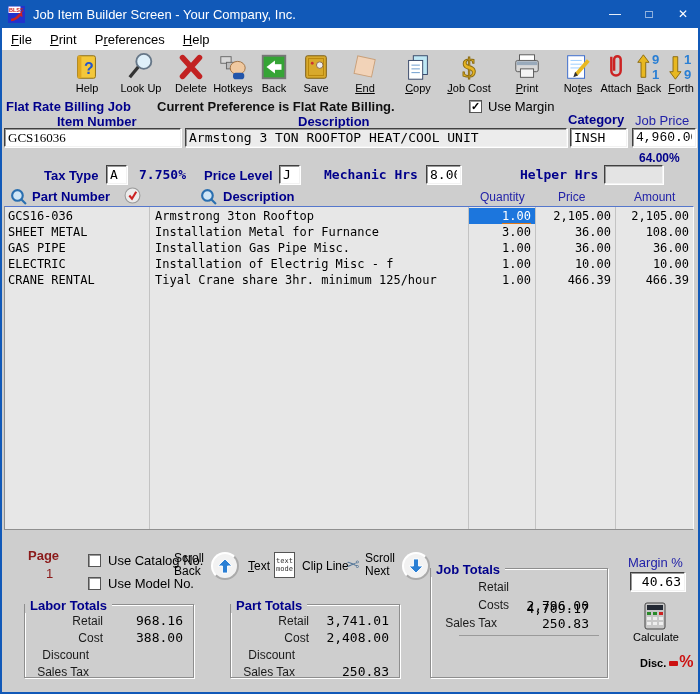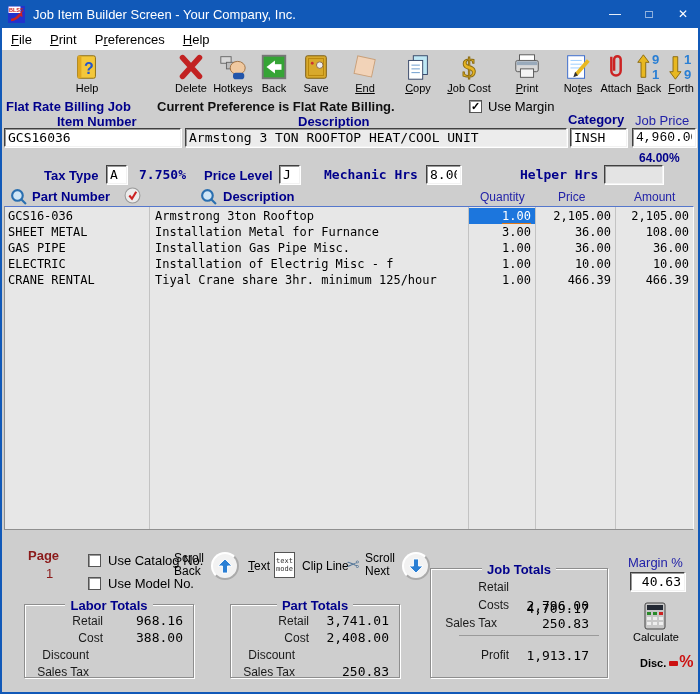--- a/index.html
+++ b/index.html
@@ -46,21 +46,21 @@
   .colline { position:absolute; top:0; width:1px; height:100%; background:#c3c3c3; }
   .trow { position:absolute; left:0; width:100%; height:16px;
           font-family:"DejaVu Sans Mono", monospace; font-size:12px; color:#000; }
   .tcell { position:absolute; top:0; height:16px; line-height:16px; white-space:nowrap; overflow:hidden; }
   .tnum { text-align:right; padding-right:4px; }
   .qty-sel { background:#1c76dd; color:#fff; }
   .caret { border-bottom:2px solid #e07818; }
   
   .gbox { position:absolute; border:1px solid #8e8e8e;
           box-shadow:1px 1px 0 #fff, inset 1px 1px 0 #fff; }
-  .gbox-title { position:absolute; top:-9px; left:0; right:0; text-align:center; }
+  .gbox-title { position:absolute; top:-9px; left:0; right:0; text-align:left; }
   .gbox-title span { background:#cecece; padding:0 5px; color:#00008b; font-weight:bold; font-size:13px; }
   .tot-row { display:flex; height:17px; align-items:center; }
   .tot-lab { width:78px; text-align:right; font-size:12px; color:#1a1a1a; }
   .tot-val { flex:1; text-align:right; padding-right:10px; font-family:"DejaVu Sans Mono", monospace;
              font-size:13px; color:#000; }
   
   .roundbtn { position:absolute; width:28px; height:28px; border-radius:50%;
               background:#f2f2f2; border:2px solid #aaa; border-top-color:#fff; border-left-color:#fff;
               display:flex; align-items:center; justify-content:center; }
   .small-txt { position:absolute; font-size:12px; color:#000; line-height:13px; white-space:nowrap; }
@@ -102,20 +102,27 @@
 
   <div id="toolbar">
     <div class="tb-item" style="left:62px;width:46px;">
       <svg width="30" height="30" viewBox="0 0 32 32">
           <rect x="6" y="4" width="19" height="24" rx="2" fill="#f3c73a" stroke="#8a6a10"></rect>
           <rect x="6" y="4" width="4" height="24" fill="#e0a820"></rect>
           <text x="18" y="23" font-size="17" fill="#2255cc" font-weight="bold" text-anchor="middle" font-family="Liberation Sans">?</text>
         </svg>
       <div class="tb-label"><span>Help</span><u></u><span></span></div>
     </div>
+    <div class="tb-item" style="left:112px;width:54px;">
+      <svg width="30" height="30" viewBox="0 0 32 32">
+          <circle cx="19" cy="10" r="8" fill="#dff0fa" stroke="#667788" stroke-width="2"></circle>
+          <line x1="13" y1="16" x2="4" y2="27" stroke="#333" stroke-width="3.5"></line>
+        </svg>
+      <div class="tb-label"><span>Look Up</span><u></u><span></span></div>
+    </div>
     <div class="tb-item" style="left:166px;width:46px;">
       <svg width="30" height="30" viewBox="0 0 32 32">
           <path d="M7 6 L25 26 M25 6 L7 26" stroke="#c22222" stroke-width="6" stroke-linecap="round"></path>
         </svg>
       <div class="tb-label"><span>Delete</span><u></u><span></span></div>
     </div>
     <div class="tb-item" style="left:206px;width:50px;">
       <svg width="30" height="30" viewBox="0 0 32 32">
           <rect x="3" y="5" width="11" height="7" fill="#d8d8d8" stroke="#666"></rect>
           <rect x="9" y="11" width="11" height="7" fill="#bcbcbc" stroke="#666"></rect>
@@ -206,21 +213,21 @@
   <div class="nlbl" style="left:4px;top:99px;font-size:13px;">Flat Rate Billing Job</div>
   <div class="nlbl" style="left:155px;top:99px;font-size:13px;color:#101010;">Current Preference is Flat Rate Billing.</div>
   <div class="cbox" style="left:467px;top:100px;">✓</div>
   <div class="cb-label" style="left:486px;top:99px;">Use Margin</div>
 
   <div class="nlbl" style="left:55px;top:114px;font-size:13px;">Item Number</div>
   <div class="nlbl" style="left:296px;top:114px;font-size:13px;">Description</div>
   <div class="nlbl" style="left:566px;top:112px;font-size:13px;">Category</div>
   <div class="nlbl-thin" style="left:633px;top:113px;font-size:13px;">Job Price</div>
 
-  <input class="field" style="left: 2px; top: 128px; width: 177px;" readonly="" value="GCS16036">
+  <input class="field" style="left: 2px; top: 128px; width: 177px; font-family: Liberation Serif, serif;" readonly="" value="GCS16036">
   <input class="field" style="left: 183px; top: 128px; width: 382px; background: rgb(236, 236, 236);" readonly="" value="Armstong 3 TON ROOFTOP HEAT/COOL UNIT">
   <input class="field" style="left: 568px; top: 128px; width: 57px;" readonly="" value="INSH">
   <input class="field" style="left: 630px; top: 128px; width: 64px; text-align: right; font-family: Liberation Mono, monospace;" readonly="" value="4,960.00">
 
   <div class="nlbl" style="left:637px;top:151px;">64.00%</div>
 
   <div class="nlbl" style="left:42px;top:168px;font-size:13px;">Tax Type</div>
   <input class="field" style="left: 104px; top: 165px; width: 21px;" readonly="" value="A">
   <div class="mono-lbl" style="left:137px;top:167px;">7.750%</div>
   <div class="nlbl" style="left:202px;top:168px;font-size:13px;">Price Level</div>
@@ -372,24 +379,20 @@
         </div>
       <div class="tot-row" style="height:18px;">
           <span class="tot-lab">Costs</span>
           <span class="tot-val" style="padding-right:18px;">2,796.00</span>
         </div>
       <div class="tot-row" style="height:18px;">
           <span class="tot-lab" style="width:66px;">Sales Tax</span>
           <span class="tot-val" style="padding-right:18px;">250.83</span>
         </div>
       <div id="job-hr"></div>
-      <div class="tot-row" style="height:18px;margin-top:14px;">
-          <span class="tot-lab">Profit</span>
-          <span class="tot-val" style="padding-right:18px;">1,913.17</span>
-        </div>
     </div>
   </div>
 
   <div class="nlbl-thin" style="left:626px;top:555px;font-size:13px;">Margin %</div>
   <input class="field" style="left: 628px; top: 572px; width: 55px; text-align: right;" readonly="" value="40.63">
 
   <div style="position:absolute;left:642px;top:602px;">
     <svg width="22" height="28" viewBox="0 0 22 28">
       <rect x="1" y="1" width="20" height="26" rx="2" fill="#c8c8c8" stroke="#444"></rect>
       <rect x="3" y="3" width="16" height="5" fill="#222833"></rect>

